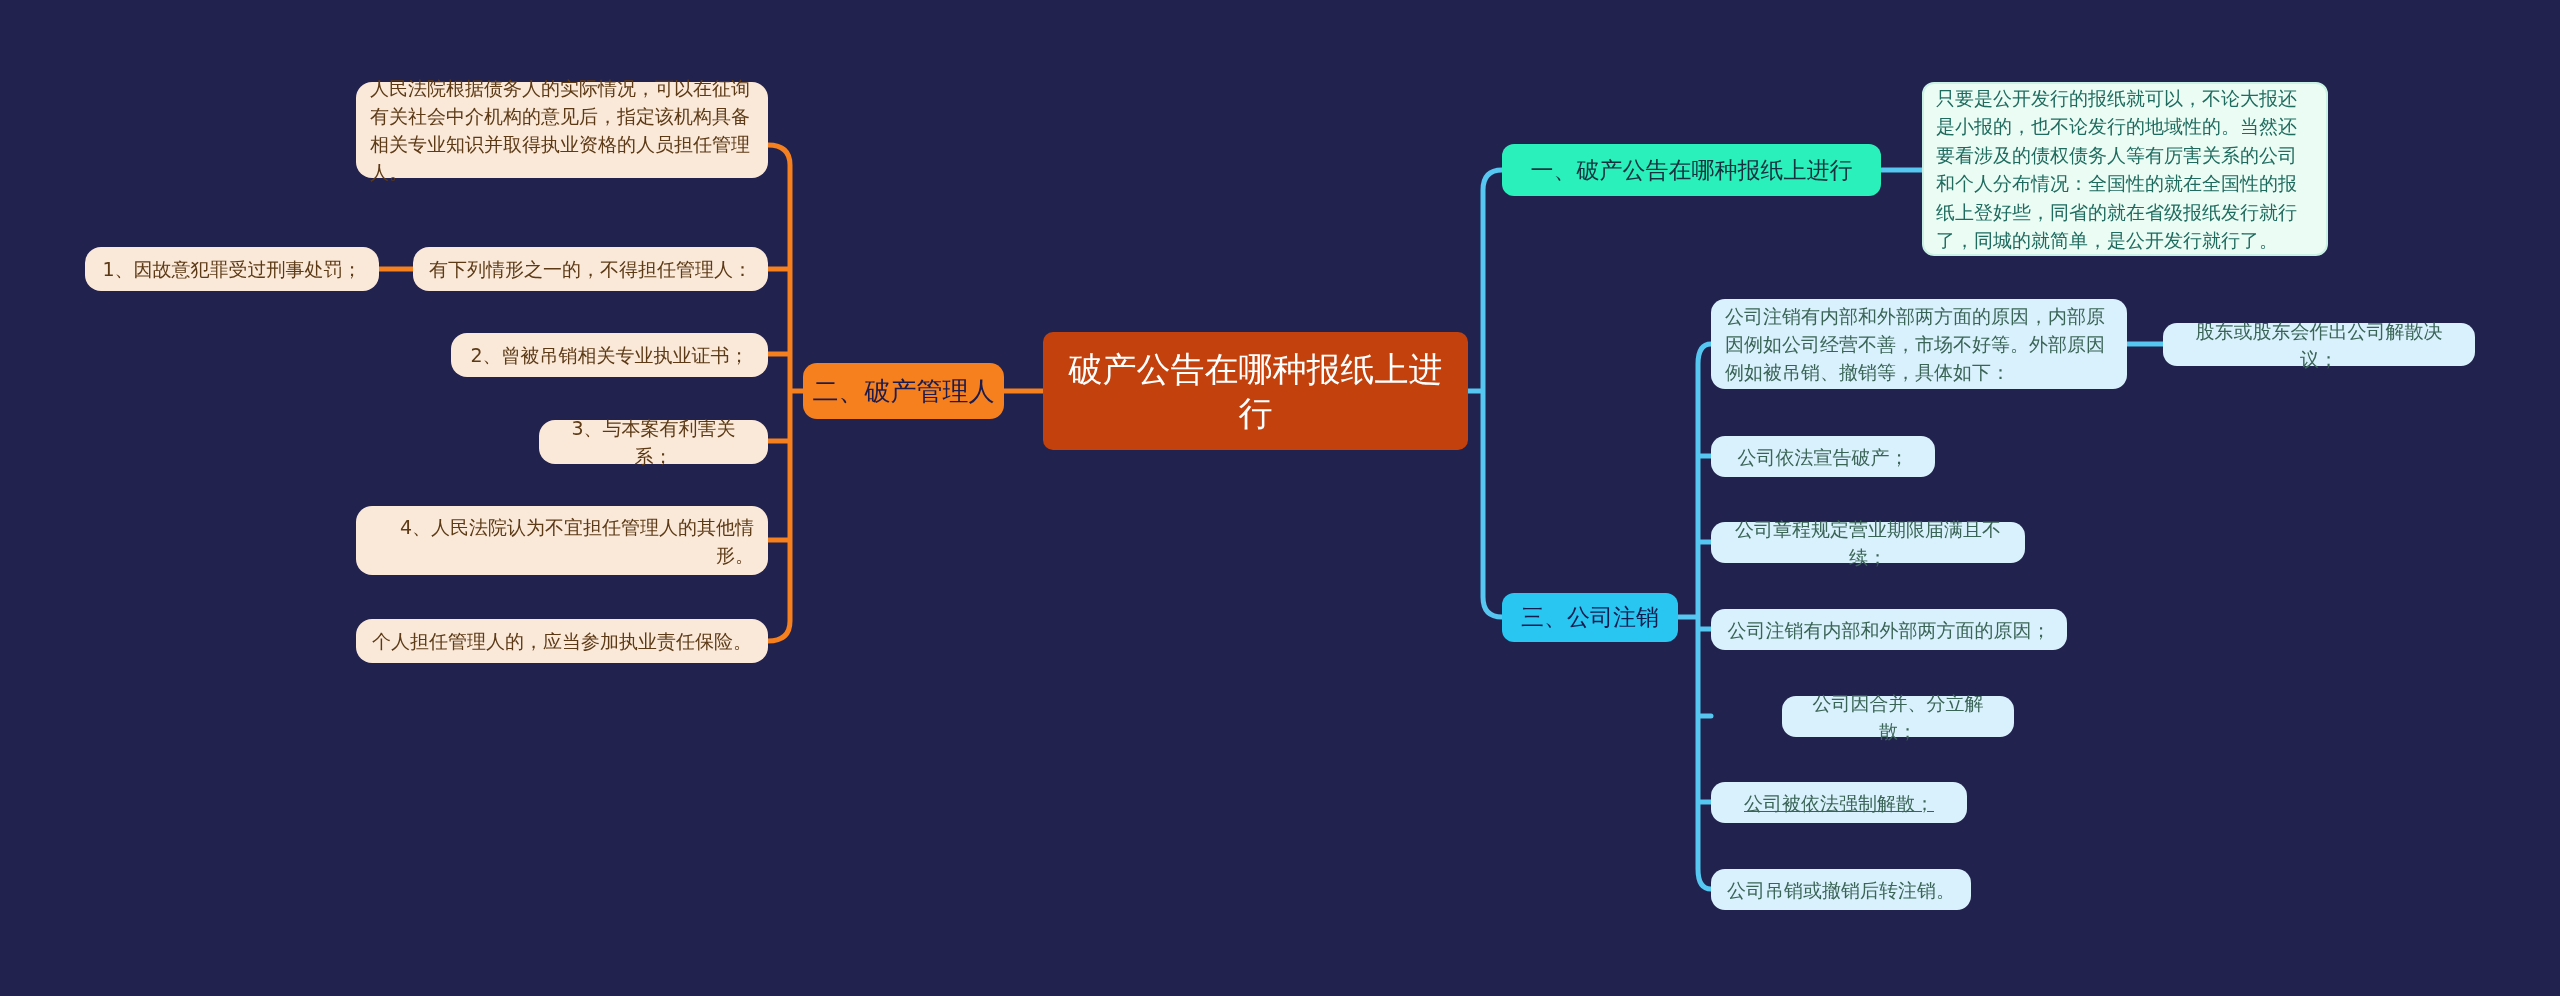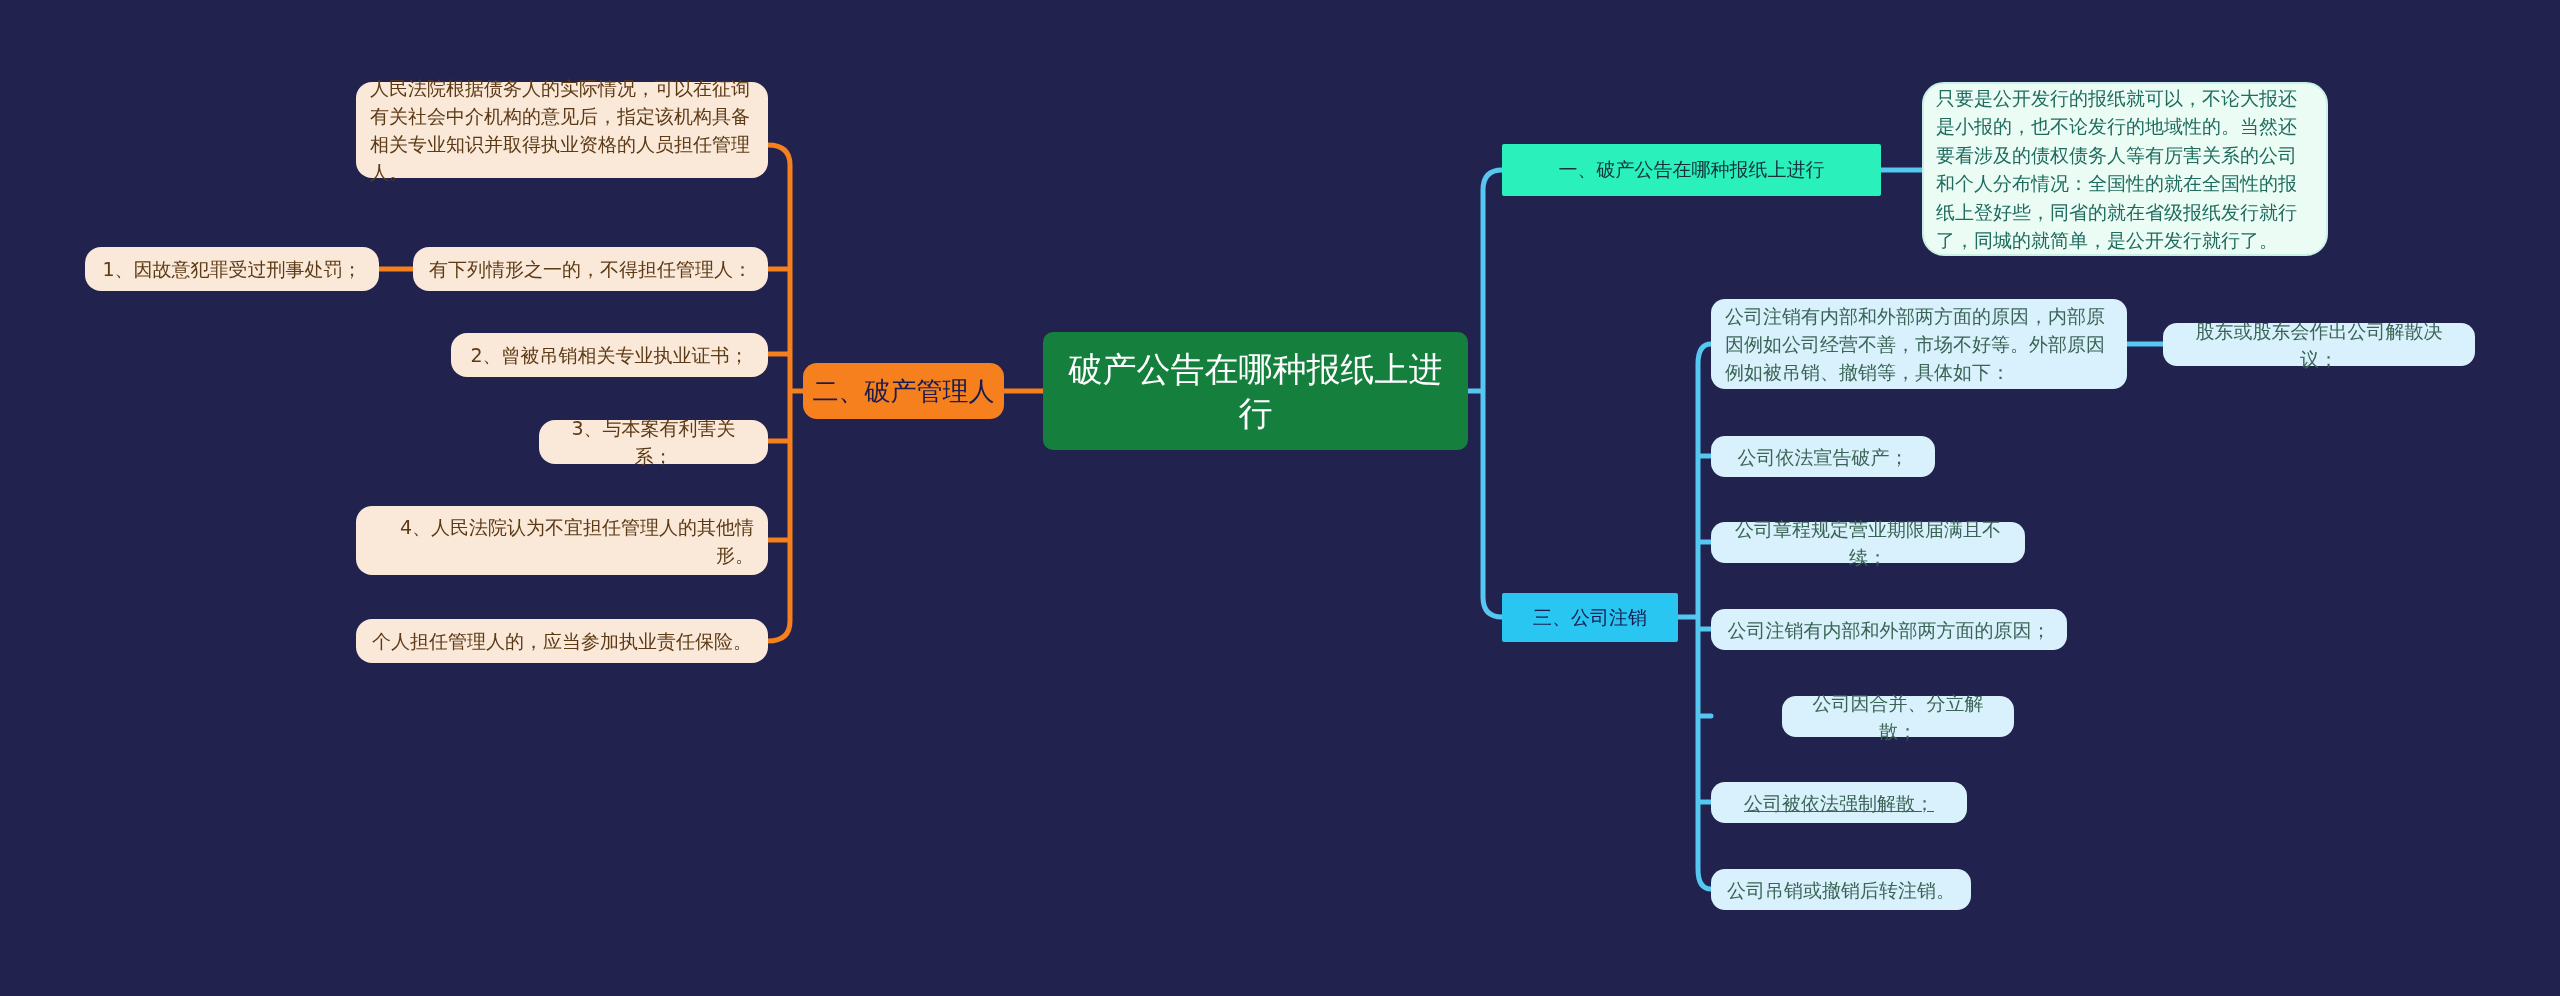--- a/index.html
+++ b/index.html
@@ -21,30 +21,30 @@
   .cream.center{justify-content:center;text-align:center;}
   
   .lblue{
     background:#d9f1fc;color:#3a6456;font-size:19px;line-height:28px;
     padding:6px 14px;border-radius:14px;
   }
   .lblue.center{justify-content:center;text-align:center;}
   
   .mint{
     background:#eafcf4;color:#1f6b5e;font-size:19px;line-height:28.5px;
-    padding:6px 12px;border-radius:22px;border:2px solid #c9f2e4;
+    padding:6px 12px;border-radius:12px;border:2px solid #c9f2e4;
   }
   .branch-node{
-    justify-content:center;text-align:center;font-size:19px;border-radius:2px;
+    justify-content:center;text-align:center;font-size:23px;border-radius:12px;
   }
   #branch-manager{background:#f5801d;color:#1b1b4e;font-size:26px;border-radius:14px;}
   #branch-announcement{background:#2af0bb;color:#16323e;}
   #branch-cancellation{background:#29c6f2;color:#131c4e;}
   #root-node{
-    background:#15803d;color:#ffffff;font-size:34px;line-height:44px;
+    background:#c2410c;color:#ffffff;font-size:34px;line-height:44px;
     justify-content:center;text-align:center;border-radius:10px;padding:2px 18px;
   }
 </style>
 </head>
 <body>
 
 <svg id="wires" viewBox="0 0 2560 996" xmlns="http://www.w3.org/2000/svg">
   <g stroke="#f5801d" stroke-width="5" fill="none" stroke-linecap="round">
     <path d="M1004 391 H1043 M790 391 H803
              M768 145 Q790 145 790 165 V621 Q790 641 768 641

